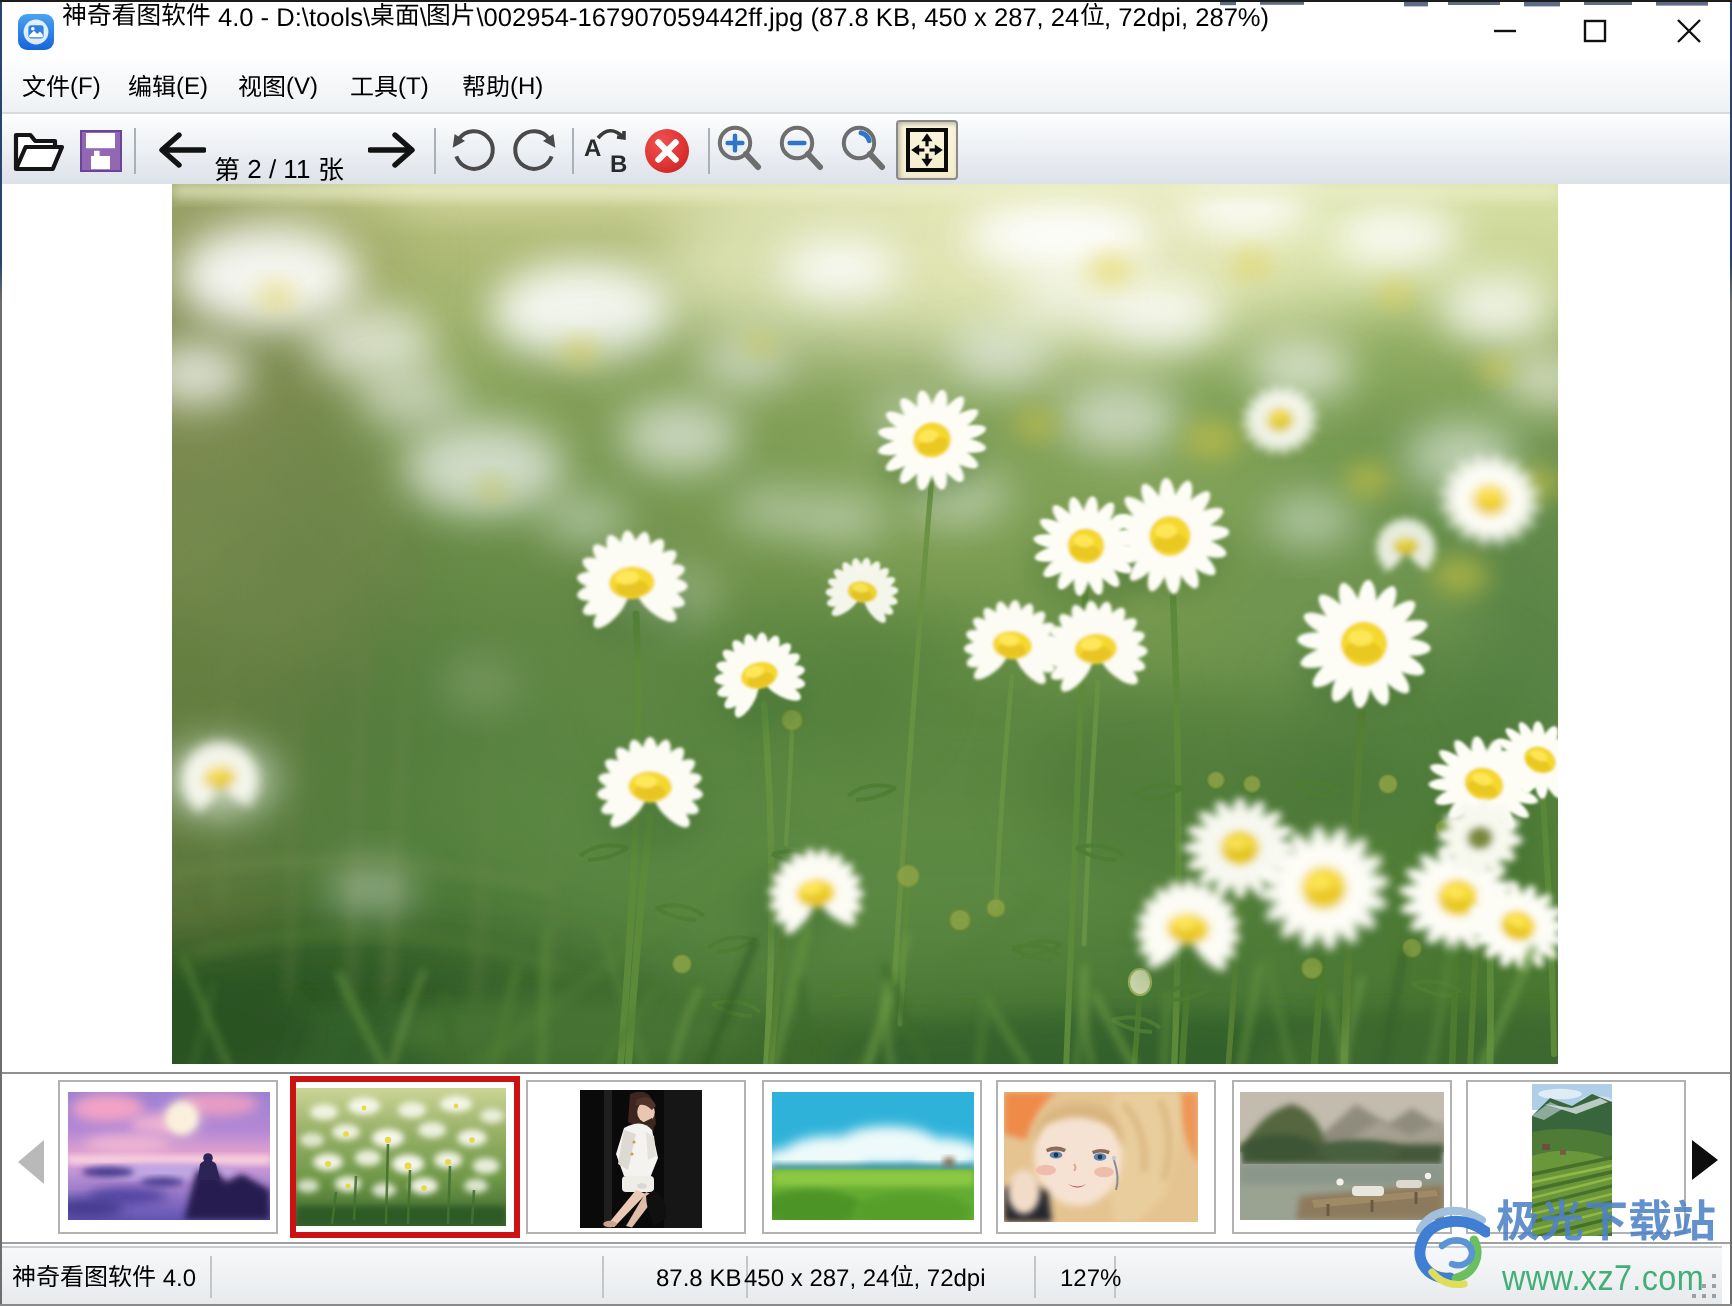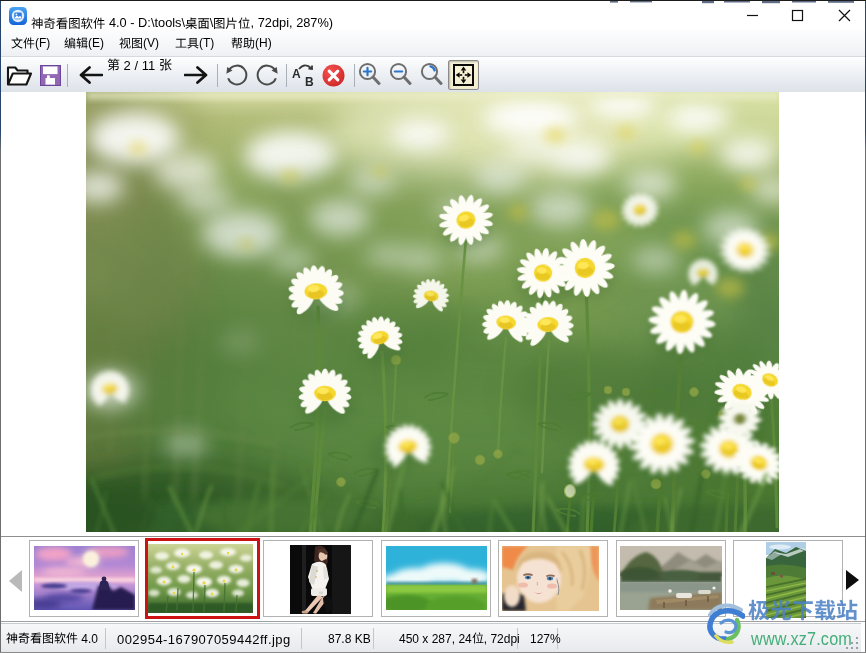--- a/index.html
+++ b/index.html
@@ -7,21 +7,21 @@
 #topline{position:absolute;left:0;top:0;width:866px;height:1px;background:#1c1c1c}
 #lbord{position:absolute;left:0;top:1px;width:1px;height:652px;background:linear-gradient(#28456f 0 130px,#6e6e6e 150px 100%)}
 #rbord{position:absolute;right:0;top:1px;width:1px;height:652px;background:linear-gradient(#28456f 0 130px,#6e6e6e 150px 100%)}
 #botline{position:absolute;left:0;top:652px;width:866px;height:1px;background:#8a8a8a}
 #tbar{position:absolute;left:1px;top:1px;width:864px;height:29px;background:#fff}
 #menu{position:absolute;left:1px;top:30px;width:864px;height:27px;background:linear-gradient(#fdfdfe,#eef1f4);border-bottom:1px solid #d5dae0}
 #tool{position:absolute;left:1px;top:58px;width:864px;height:34px;background:linear-gradient(#fcfdfe,#dde2e9)}
 #view{position:absolute;left:1px;top:92px;width:864px;height:444px;background:#fff}
 #thumbs{position:absolute;left:1px;top:536px;width:864px;height:86px;background:#fff;border-top:1px solid #8f8f8f;border-bottom:1px solid #a0a0a0}
 #status{position:absolute;left:1px;top:623px;width:860px;height:29px;background:linear-gradient(#f7f8f9,#e7eaed);border-top:1px solid #c7ccd1}
-.tb{position:absolute;display:flex;align-items:flex-start}
+.tb{position:absolute;display:flex;align-items:flex-end}
 .sep{position:absolute;width:1px;top:6px;height:23px;background:#aab0b8}
 .thbox{position:absolute;background:#fff;border:1px solid #b2b2b2;top:3px;width:110px;height:77px}
 .ssep{position:absolute;top:4px;height:21px;width:1px;background:#c3c7cc}
 .stxt{position:absolute;top:8px;white-space:nowrap}
 </style></head><body>
 <svg width="0" height="0" style="position:absolute">
     <defs>
       <path id="gc0" d="M428 682H925V158H853V614H497V151H428ZM472 475H893V408H472ZM472 266H893V198H472ZM637 840H710V-79H637ZM52 668H351V599H52ZM190 374 259 461V-79H190ZM256 441Q267 432 289 411Q310 390 334 366Q358 341 379 320Q399 299 407 289L362 227Q351 243 331 267Q312 291 290 318Q268 344 248 366Q228 389 215 403ZM329 668H344L357 671L395 642Q362 555 308 474Q255 393 191 327Q128 261 65 215Q62 226 56 240Q51 255 44 268Q37 281 32 288Q91 326 150 384Q208 443 255 512Q302 581 329 653ZM156 806 214 839Q240 810 267 775Q293 739 307 713L246 673Q233 701 207 738Q182 776 156 806Z"></path>
       <path id="gc1" d="M53 445H950V376H53ZM103 747H902V680H103ZM735 413H812V11Q812 -23 801 -41Q791 -59 764 -69Q736 -77 689 -78Q641 -80 571 -80Q568 -64 560 -44Q552 -24 543 -9Q581 -10 616 -10Q650 -11 675 -11Q700 -10 709 -10Q725 -9 730 -4Q735 0 735 12ZM156 295H227V-30H156ZM209 295H556V36H209V97H484V234H209ZM472 841H549Q543 772 528 717Q514 661 486 618Q458 575 411 542Q364 510 293 487Q222 465 121 451Q117 464 106 482Q96 500 87 510Q180 522 245 541Q309 560 351 586Q393 613 417 650Q442 687 454 734Q466 781 472 841ZM431 616 487 665Q537 649 591 628Q646 608 700 586Q754 565 802 544Q850 524 886 507L831 453Q796 470 748 492Q701 513 647 535Q592 557 537 578Q482 599 431 616Z"></path>
       <path id="gc2" d="M260 395H843V-82H768V335H332V-82H260ZM59 527H941V465H59ZM132 662H883V602H132ZM308 267H799V214H308ZM308 144H799V92H308ZM301 18H799V-42H301ZM826 832 874 778Q804 764 715 754Q626 744 527 738Q428 732 327 728Q226 725 133 725Q132 737 128 754Q123 771 118 783Q209 784 308 787Q408 790 504 796Q600 802 683 811Q766 820 826 832ZM416 764 494 747Q460 627 406 513Q353 400 273 305Q193 210 81 143Q76 151 67 163Q59 174 50 184Q41 194 33 202Q140 263 215 352Q291 441 340 547Q389 653 416 764Z"></path>
@@ -56,39 +56,40 @@
           <stop offset="0" stop-color="#4aa3f0"></stop>
           <stop offset="1" stop-color="#1565d8"></stop>
         </linearGradient>
       </defs>
       <rect width="18" height="18" rx="4.5" fill="url(#appg)"></rect>
       <circle cx="9" cy="9" r="6.2" fill="#fff" opacity="0.85"></circle>
       <rect x="5.2" y="5.6" width="7.6" height="6.6" rx="1.4" fill="#2f80e0"></rect>
       <path d="M5.6 10.6 L8 8.4 L9.6 10 L11 8.8 L12.4 10.4 L12.4 11.6 L5.6 11.6 Z" fill="#fff"></path>
       <circle cx="7.4" cy="7.4" r="0.9" fill="#fff"></circle>
     </svg>
-    <div class="abs" style="left:30px;top:0;height:29px;display:flex;align-items:flex-end;white-space:nowrap;font-size:12.8px">
+    <div class="abs" style="left:30px;top:0;height:29px;display:flex;align-items:flex-start;white-space:nowrap;font-size:12.8px">
       <svg style="vertical-align:-0.18em;" width="74.4" height="13.14" viewBox="0 -880 6000 1060" fill="#000">
         <use href="#gc0" transform="translate(0,0) scale(1,-1)"></use>
         <use href="#gc1" transform="translate(1000,0) scale(1,-1)"></use>
         <use href="#gc2" transform="translate(2000,0) scale(1,-1)"></use>
         <use href="#gc3" transform="translate(3000,0) scale(1,-1)"></use>
         <use href="#gc4" transform="translate(4000,0) scale(1,-1)"></use>
         <use href="#gc5" transform="translate(5000,0) scale(1,-1)"></use>
       </svg>
       <span>&nbsp;4.0 - D:\tools\</span>
       <svg style="vertical-align:-0.18em;" width="24.8" height="13.14" viewBox="0 -880 2000 1060" fill="#000">
         <use href="#gc6" transform="translate(0,0) scale(1,-1)"></use>
         <use href="#gc7" transform="translate(1000,0) scale(1,-1)"></use>
       </svg>
       <span>\</span>
       <svg style="vertical-align:-0.18em;" width="24.8" height="13.14" viewBox="0 -880 2000 1060" fill="#000">
         <use href="#gc3" transform="translate(0,0) scale(1,-1)"></use>
         <use href="#gc8" transform="translate(1000,0) scale(1,-1)"></use>
       </svg>
+      <span>\002954-167907059442ff.jpg (87.8 KB, 450 x 287, 24</span>
       <svg style="vertical-align:-0.18em;" width="12.4" height="13.14" viewBox="0 -880 1000 1060" fill="#000">
         <use href="#gc9" transform="translate(0,0) scale(1,-1)"></use>
       </svg>
       <span>, 72dpi, 287%)</span>
     </div>
     <svg class="abs" style="left:740px;top:0" width="120" height="29" viewBox="0 0 120 29">
       <path d="M6 14.5 H17" stroke="#111" stroke-width="1.2"></path>
       <rect x="51.5" y="9.5" width="10" height="10" fill="none" stroke="#111" stroke-width="1.2"></rect>
       <path d="M98 9 L109 20 M109 9 L98 20" stroke="#111" stroke-width="1.2"></path>
     </svg>
@@ -744,23 +745,22 @@
     <div class="ssep" style="left:516px"></div>
     <div class="ssep" style="left:556px"></div>
     <div class="stxt" style="left:5px"><svg style="vertical-align:-0.18em;" width="72" height="12.72" viewBox="0 -880 6000 1060" fill="#000">
         <use href="#gc0" transform="translate(0,0) scale(1,-1)"></use>
         <use href="#gc1" transform="translate(1000,0) scale(1,-1)"></use>
         <use href="#gc2" transform="translate(2000,0) scale(1,-1)"></use>
         <use href="#gc3" transform="translate(3000,0) scale(1,-1)"></use>
         <use href="#gc4" transform="translate(4000,0) scale(1,-1)"></use>
         <use href="#gc5" transform="translate(5000,0) scale(1,-1)"></use>
       </svg><span>&nbsp;4.0</span></div>
-    <div class="stxt" style="left:116px;font-size:13px;letter-spacing:0.45px;top:7.5px">002954-167907059442ff.jpg</div>
     <div class="stxt" style="left:327px">87.8 KB</div>
-    <div class="stxt" style="left:398px"><span>450 x 287, 24</span><svg style="vertical-align:-0.18em;" width="12" height="12.72" viewBox="0 -880 1000 1060" fill="#000">
+    <div class="stxt" style="left:371px"><span>450 x 287, 24</span><svg style="vertical-align:-0.18em;" width="12" height="12.72" viewBox="0 -880 1000 1060" fill="#000">
         <use href="#gc9" transform="translate(0,0) scale(1,-1)"></use>
       </svg><span>, 72dpi</span></div>
     <div class="stxt" style="left:529px">127%</div>
     <svg class="abs" style="left:845px;top:13px" width="14" height="14" viewBox="0 0 14 14">
       <g fill="#9aa0a6">
         <rect x="10" y="10" width="2" height="2"></rect>
         <rect x="10" y="5" width="2" height="2"></rect>
         <rect x="10" y="0" width="2" height="2"></rect>
         <rect x="5" y="10" width="2" height="2"></rect>
         <rect x="5" y="5" width="2" height="2"></rect>

